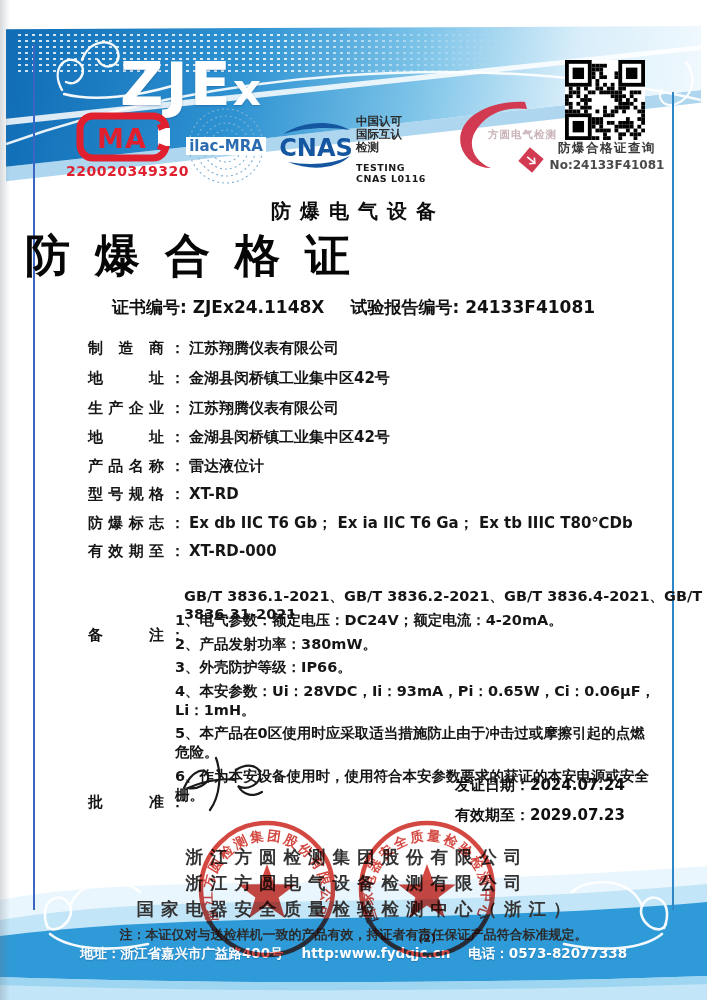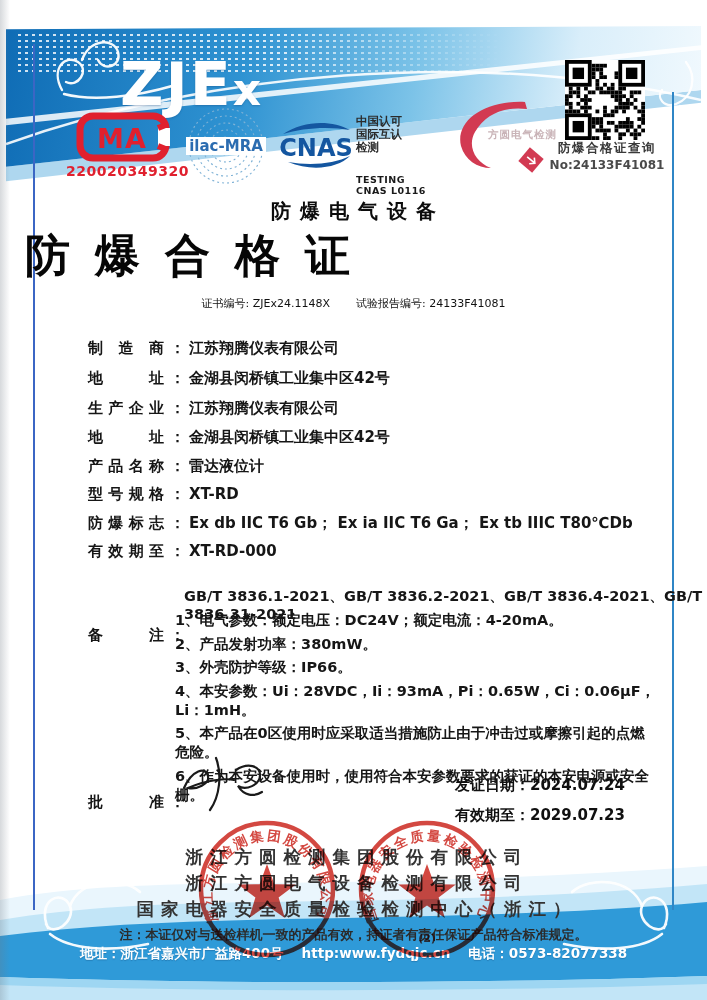--- a/index.html
+++ b/index.html
@@ -29,36 +29,36 @@
   .rail.l{left:33px;top:44px;height:866px;background:#3b66c4;}
   .rail.r{left:672px;top:92px;height:818px;background:#2f86c6;}
   
   .cma{position:absolute;left:76px;top:112px;z-index:3;}
   .cma-num{position:absolute;left:66px;top:163px;width:112px;text-align:right;z-index:3;
         color:#e0202e;font-size:14px;font-weight:bold;letter-spacing:.5px;}
   .ilac{position:absolute;left:186px;top:106px;z-index:3;}
   .cnas{position:absolute;left:280px;top:118px;z-index:3;}
   .cnas-cap{position:absolute;left:356px;top:115px;z-index:3;font-weight:bold;color:#2b2b2b;
         font-size:11.5px;line-height:13px;}
-  .cnas-cap .en{font-size:9.5px;line-height:11px;margin-top:20px;color:#1a1a1a;letter-spacing:.5px;}
+  .cnas-cap .en{font-size:9.5px;line-height:11px;margin-top:8px;color:#1a1a1a;letter-spacing:.5px;}
   .fy-logo{position:absolute;left:425px;top:94px;z-index:3;}
   .fy-text{position:absolute;left:488px;top:128px;z-index:3;color:rgba(168,132,138,.62);
         font-size:10.5px;font-weight:bold;letter-spacing:1px;}
   .qr{position:absolute;left:565px;top:60px;z-index:3;}
   .qr-cap{position:absolute;left:545px;top:140px;width:124px;text-align:center;z-index:3;
         font-size:12.5px;font-weight:bold;color:#3a3a3a;letter-spacing:1.5px;}
   .qr-no{position:absolute;left:545px;top:158px;width:124px;text-align:center;z-index:3;
         font-size:12px;font-weight:bold;color:#4a4a4a;}
   
   .t-sub{position:absolute;left:0;width:100%;top:198px;text-align:center;font-size:20px;
         font-weight:bold;letter-spacing:9px;text-indent:9px;color:#0c0c0c;z-index:3;}
   .t-main{position:absolute;left:0;width:100%;top:226px;text-align:left;font-size:45px;
         font-weight:bold;letter-spacing:25px;text-indent:25px;color:#060606;z-index:3;}
-  .t-nums{position:absolute;left:0;width:100%;top:296px;text-align:center;font-size:11px;
-        font-weight:normal;color:#111;z-index:3;}
+  .t-nums{position:absolute;left:0;width:100%;top:296px;text-align:center;font-size:17px;
+        font-weight:bold;color:#111;z-index:3;}
   .t-nums .gap{display:inline-block;width:26px;}
   
   .frow{position:absolute;left:88px;z-index:3;font-size:15px;font-weight:600;color:#161616;
         white-space:nowrap;}
   .flabel{display:inline-block;width:76px;text-align:justify;text-align-last:justify;margin-top:15px;}
   .fcolon{display:inline-block;margin:0 4px 0 6px;}
   .para{position:absolute;z-index:3;font-size:14.5px;font-weight:600;color:#161616;}
   .remarks{position:absolute;left:175px;top:611px;width:482px;z-index:3;font-size:14.5px;
         font-weight:600;color:#161616;line-height:19px;}
   .remarks div{margin-bottom:4.5px;}

